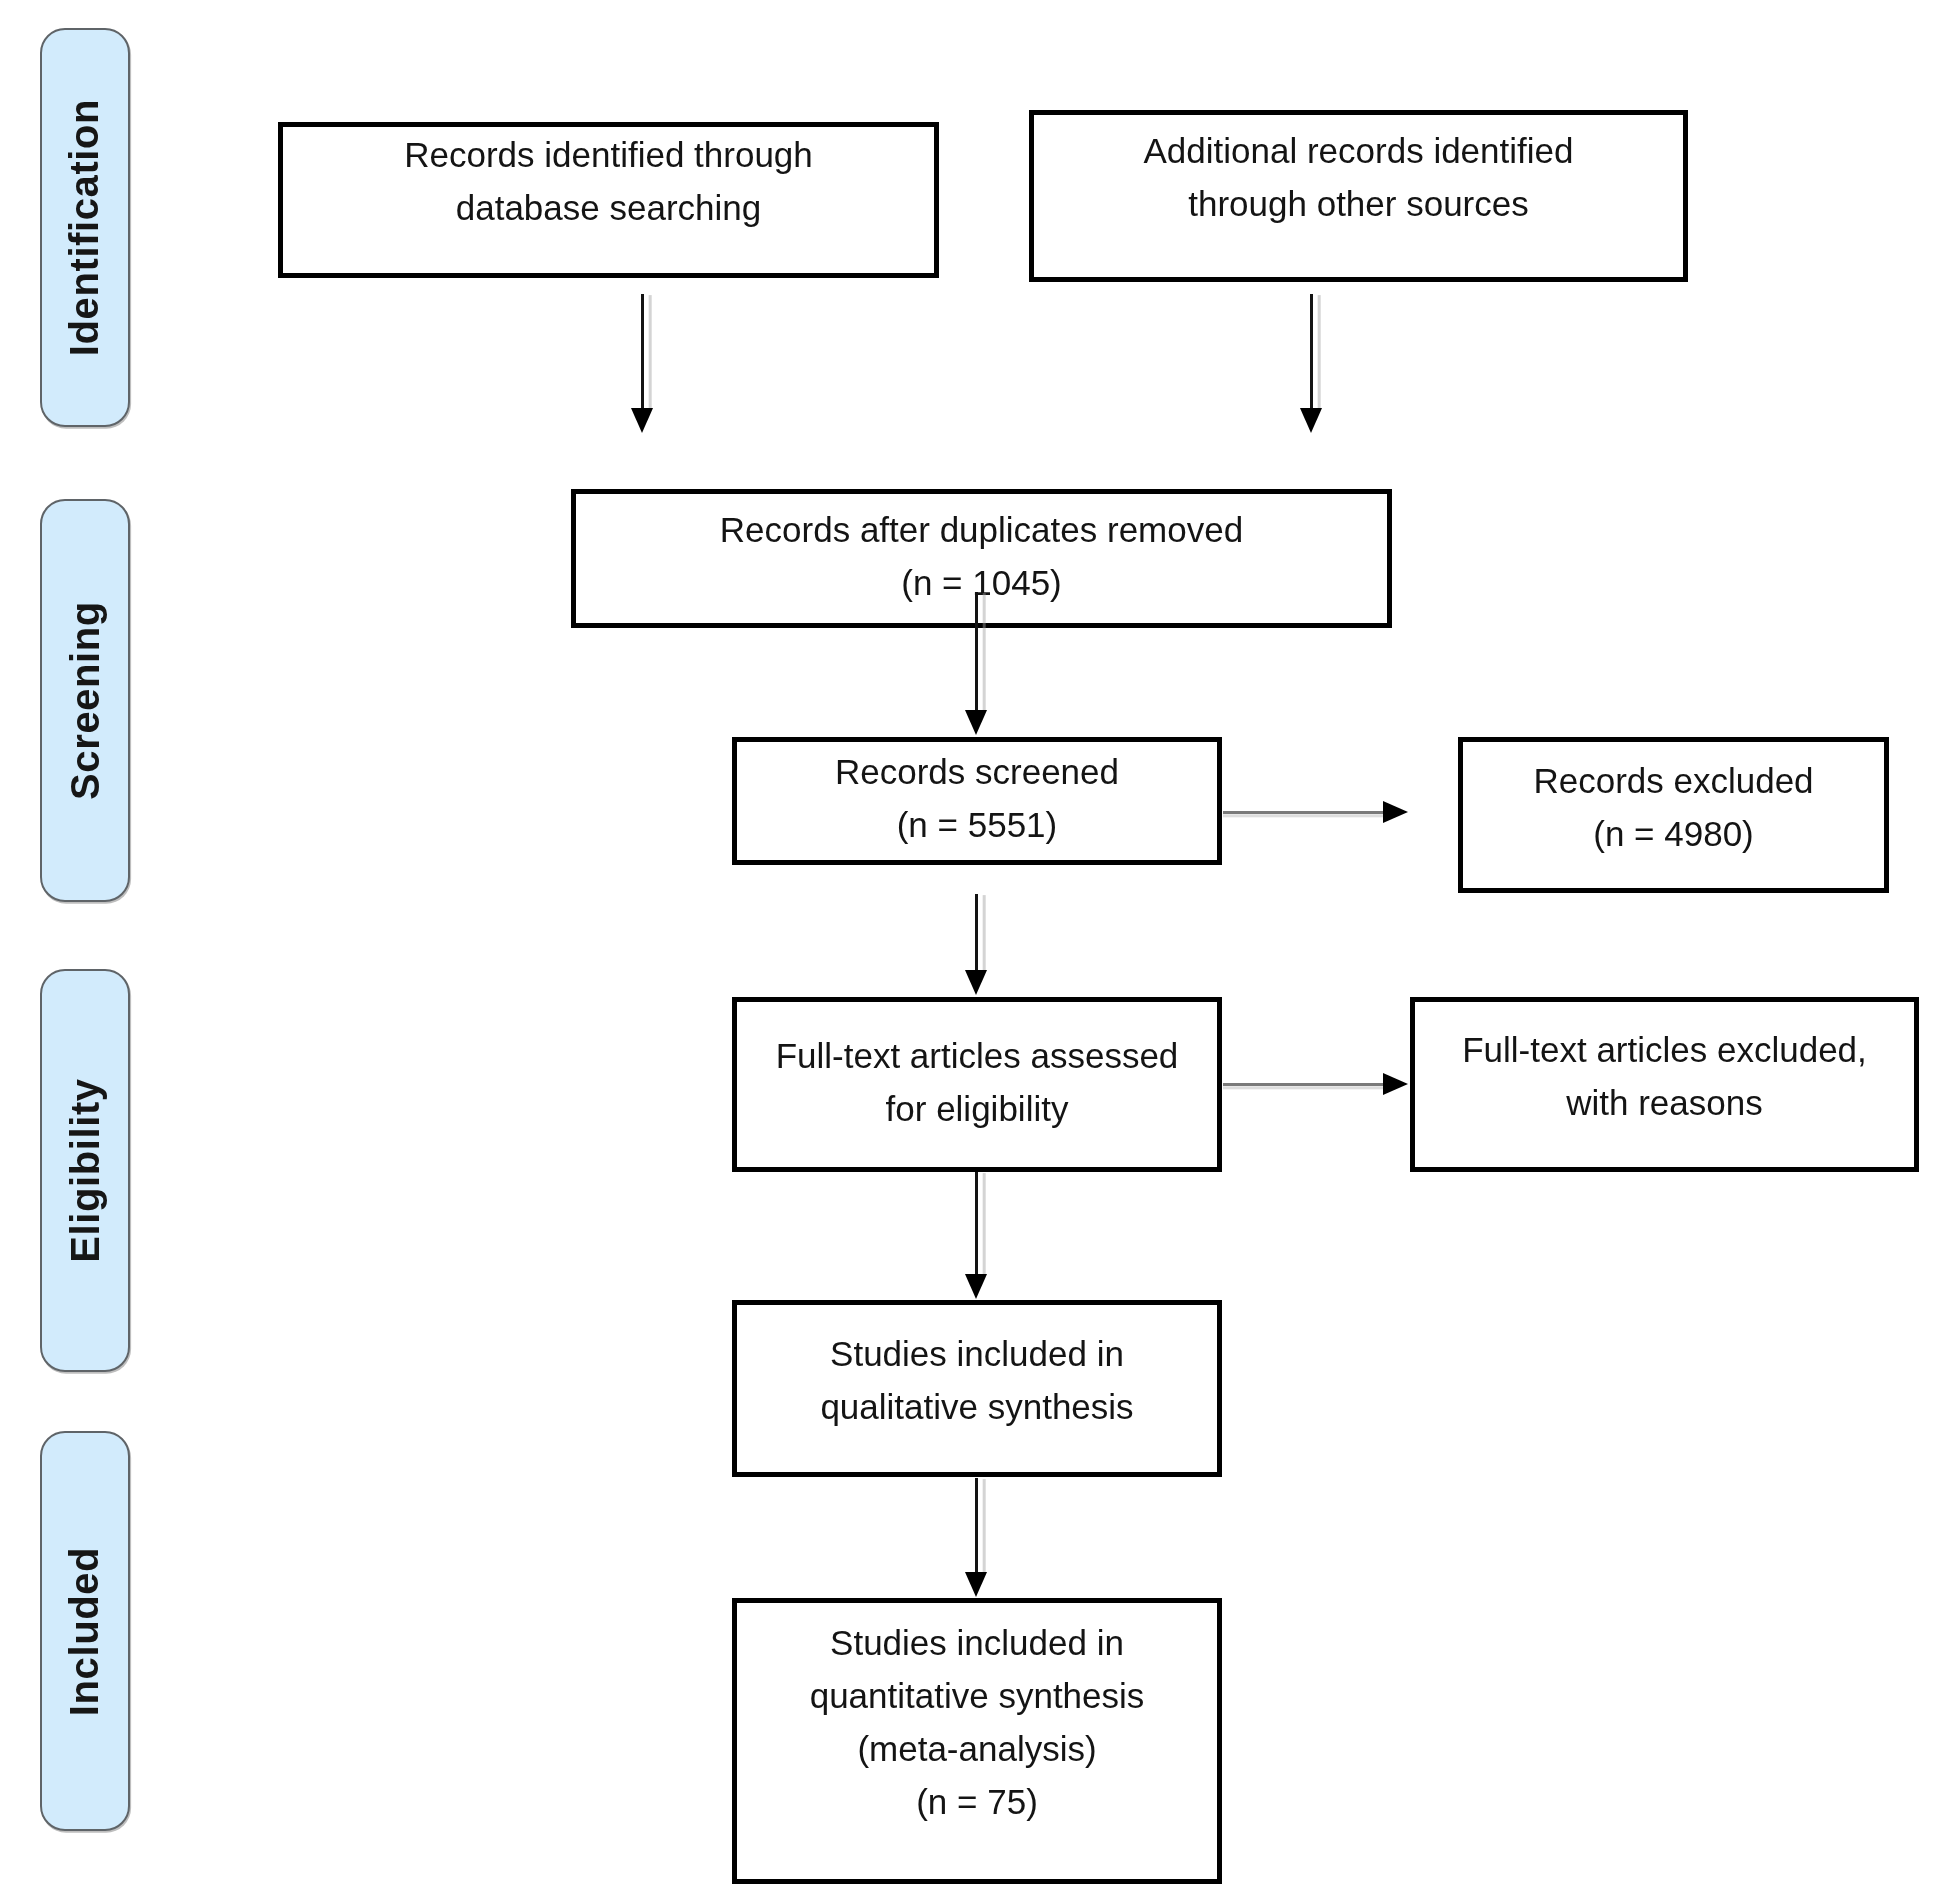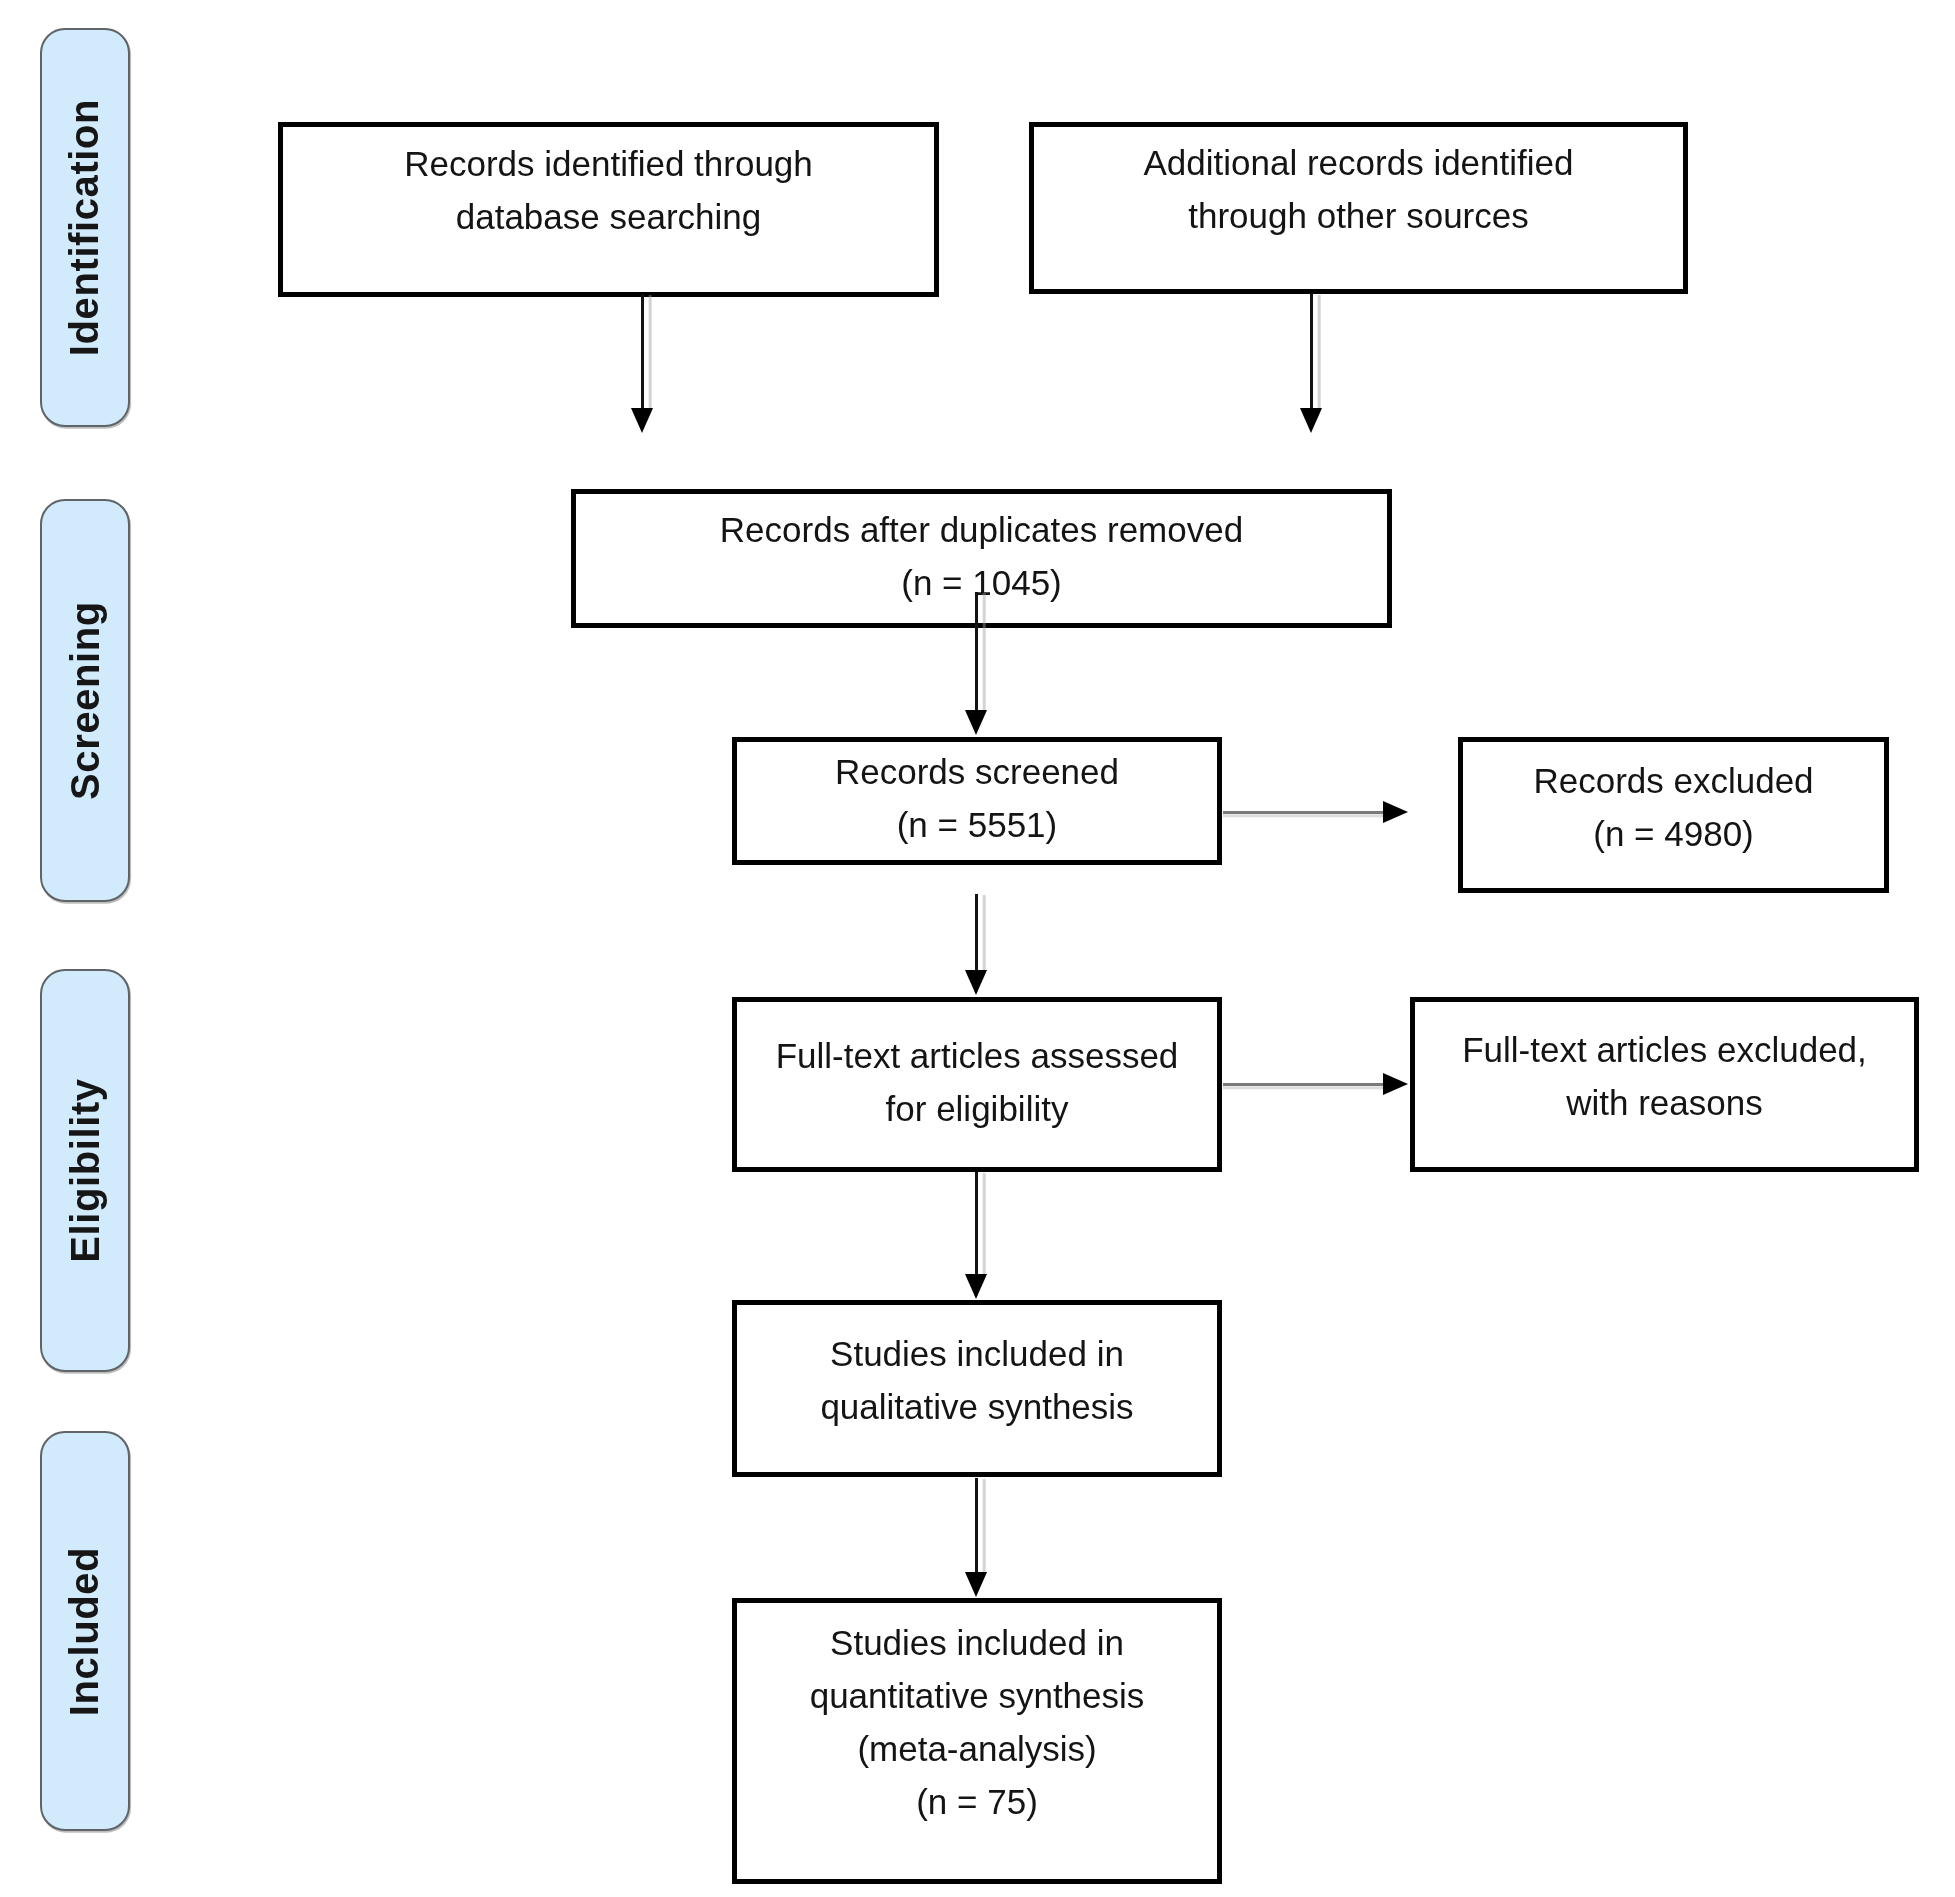--- a/index.html
+++ b/index.html
@@ -97,26 +97,26 @@
   <div class="stage" style="top:499px; height:403px;">
     <span class="stage-text">Screening</span>
   </div>
   <div class="stage" style="top:969px; height:403px;">
     <span class="stage-text">Eligibility</span>
   </div>
   <div class="stage" style="top:1431px; height:400px;">
     <span class="stage-text">Included</span>
   </div>
 
-  <div class="fbox pb70" style="left:278px; top:122px; width:661px; height:175px;">
+  <div class="fbox pb70" style="left:278px; top:122px; width:661px; height:156px;">
     <span class="btext">Records identified through
 database searching</span>
   </div>
 
-  <div class="fbox pb70" style="left:1029px; top:122px; width:659px; height:172px;">
+  <div class="fbox pb70" style="left:1029px; top:110px; width:659px; height:172px;">
     <span class="btext">Additional records identified
 through other sources</span>
   </div>
 
   <div class="fbox pb10" style="left:571px; top:453px; width:821px; height:139px;margin-top:36px;">
     <span class="btext">Records after duplicates removed
 (n = 1045)</span>
   </div>
 
   <div class="fbox pb10" style="left:732px; top:737px; width:490px; height:128px;">

